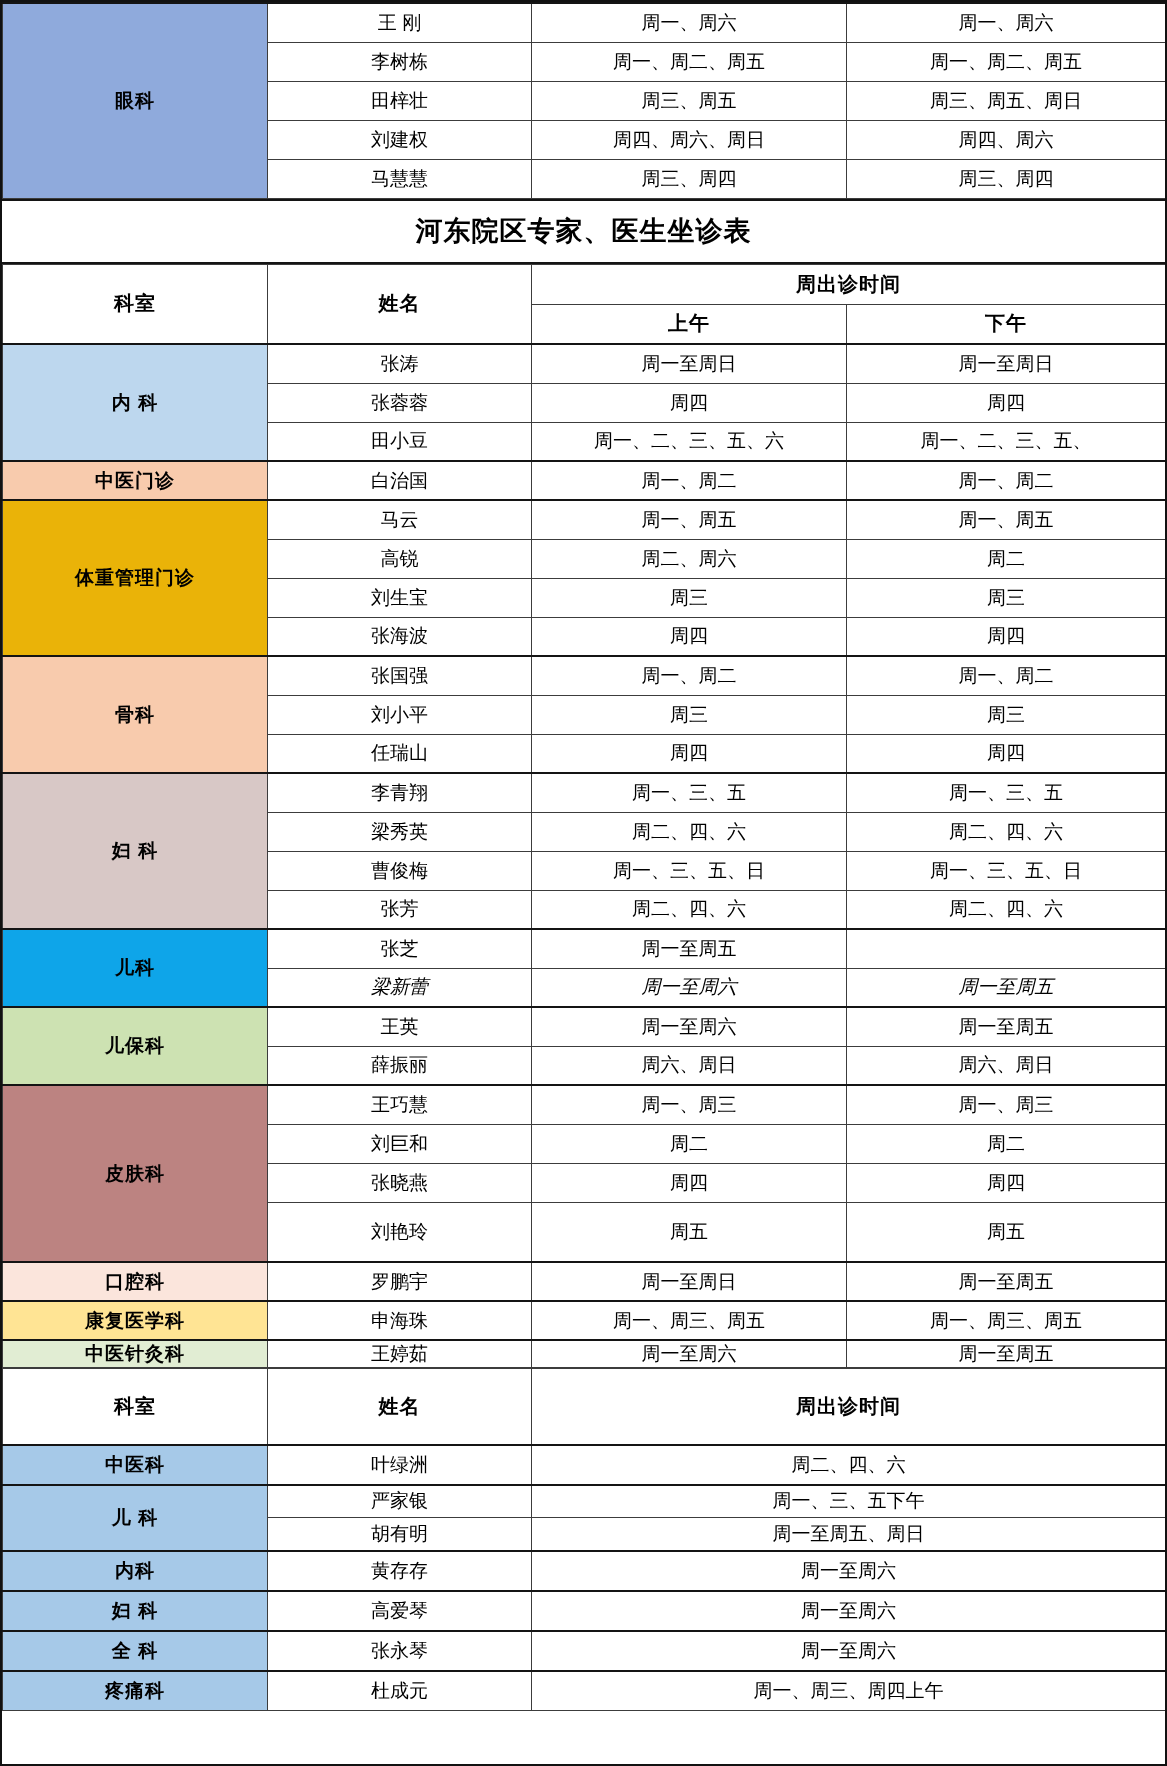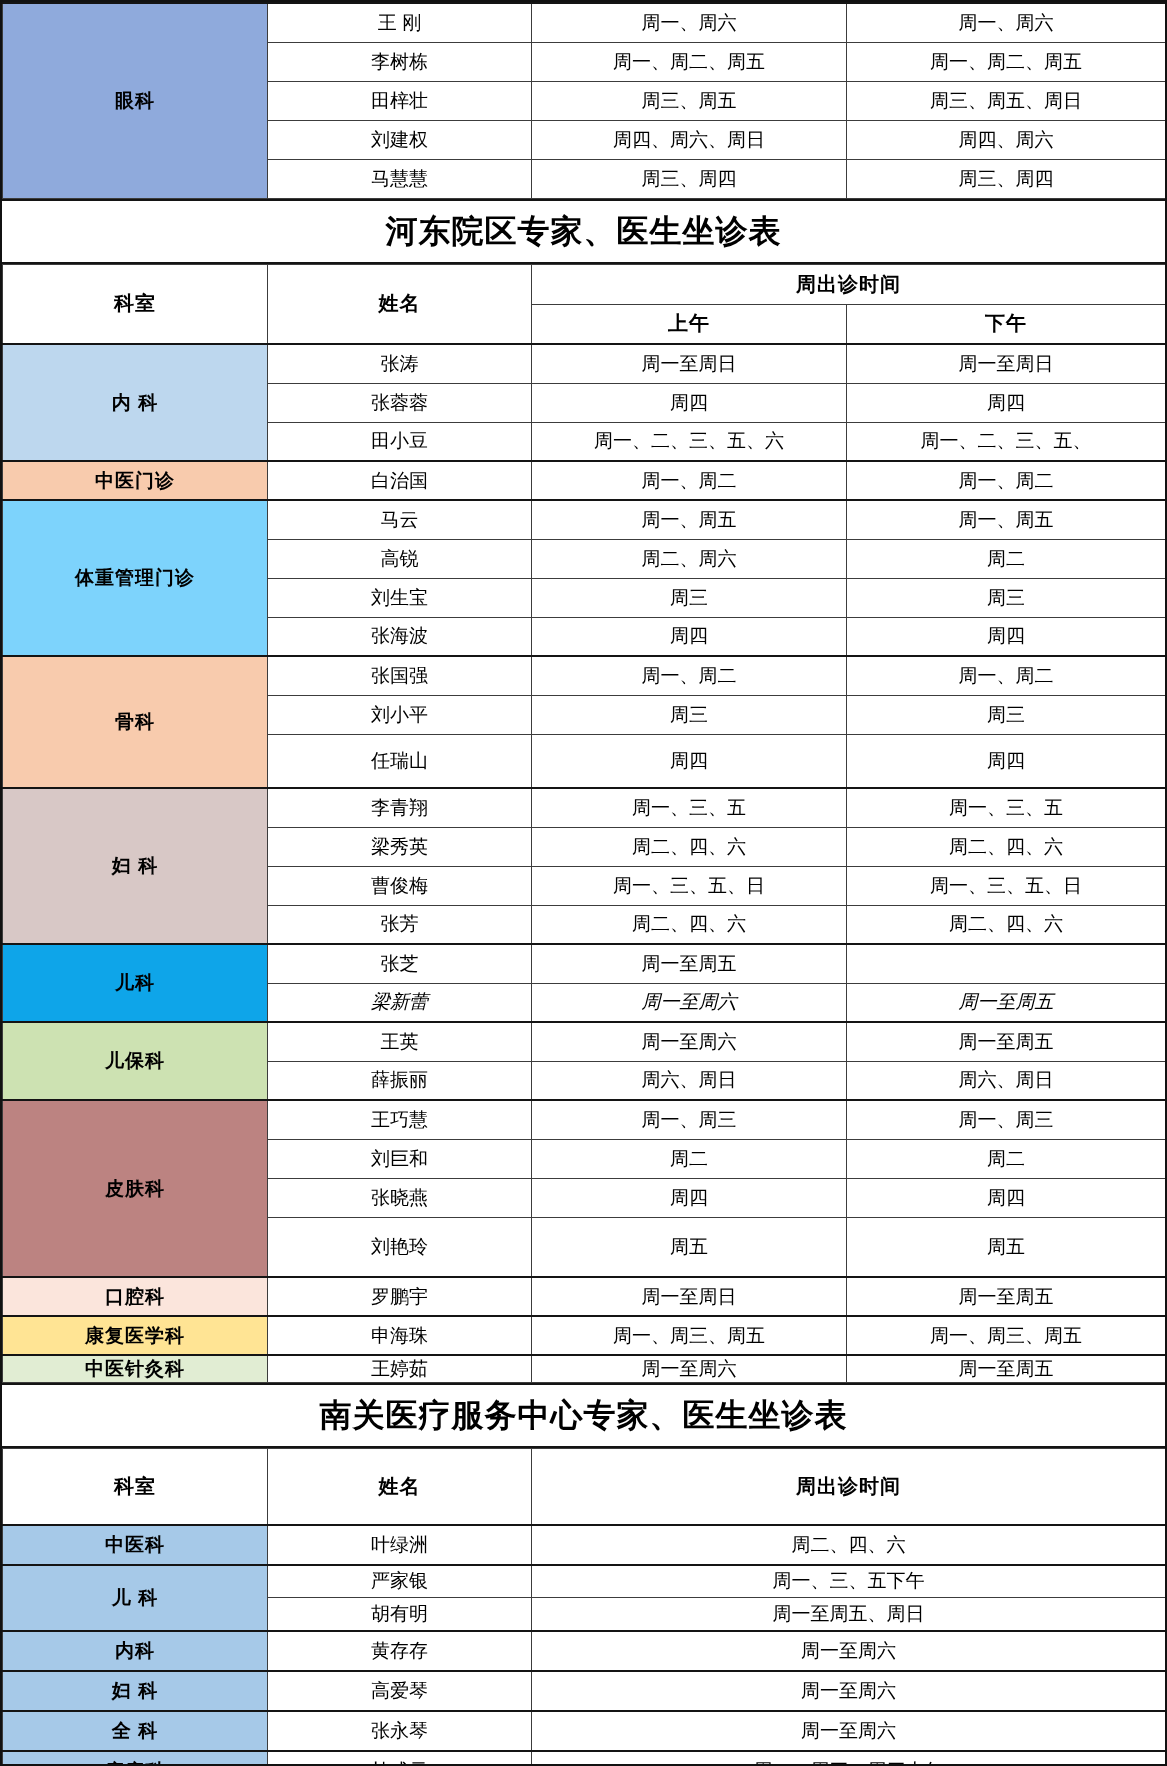--- a/index.html
+++ b/index.html
@@ -11,21 +11,21 @@
   table.sched{border-collapse:collapse;table-layout:fixed;width:100%;}
   table.sched td{
     border:1px solid #3c3c3c;text-align:center;vertical-align:middle;
     font-size:19px;padding:0 4px;overflow:hidden;white-space:nowrap;color:#000;
   }
   tr.group-start td{border-top:2px solid #141414;}
   td.dept{font-weight:700;font-size:20px;letter-spacing:1px;}
   tr.hdr td{font-weight:700;font-size:20px;background:#fff;letter-spacing:1px;}
   tr.hdr-tall{height:76px;}
   .table-title{
-    height:61px;line-height:61px;text-align:center;font-weight:700;font-size:32px;
+    height:61px;line-height:61px;text-align:center;font-weight:700;font-size:27px;
     border-top:2px solid #141414;border-bottom:2px solid #141414;background:#fff;
     letter-spacing:1px;
   }
 </style>
 </head>
 <body>
 
 <div class="page">
 
   <table class="sched">
@@ -100,21 +100,21 @@
           <td>周一、二、三、五、六</td>
           <td>周一、二、三、五、</td>
         </tr>
         <tr class="group-start" style="height: 39px;">
           <td class="dept" rowspan="1" style="background-color: rgb(248, 203, 173);">中医门诊</td>
           <td>白治国</td>
           <td>周一、周二</td>
           <td>周一、周二</td>
         </tr>
         <tr class="group-start" style="height: 39px;">
-          <td class="dept" rowspan="4" style="background-color: #7dd3fc;">体重管理门诊</td>
+          <td class="dept" rowspan="4" style="background-color: #eab308;">体重管理门诊</td>
           <td>马云</td>
           <td>周一、周五</td>
           <td>周一、周五</td>
         </tr>
         <tr style="height: 39px;">
           <td>高锐</td>
           <td>周二、周六</td>
           <td>周二</td>
         </tr>
         <tr style="height: 39px;">
@@ -131,21 +131,21 @@
           <td class="dept" rowspan="3" style="background-color: rgb(248, 203, 173);">骨科</td>
           <td>张国强</td>
           <td>周一、周二</td>
           <td>周一、周二</td>
         </tr>
         <tr style="height: 39px;">
           <td>刘小平</td>
           <td>周三</td>
           <td>周三</td>
         </tr>
-        <tr style="height: 54px;">
+        <tr style="height: 39px;">
           <td>任瑞山</td>
           <td>周四</td>
           <td>周四</td>
         </tr>
         <tr class="group-start" style="height: 39px;">
           <td class="dept" rowspan="4" style="background-color: rgb(216, 200, 198);">妇 科</td>
           <td>李青翔</td>
           <td>周一、三、五</td>
           <td>周一、三、五</td>
         </tr>
@@ -221,21 +221,20 @@
         </tr>
         <tr class="group-start" style="height: 23px;">
           <td class="dept" rowspan="1" style="background-color: rgb(225, 237, 211);">中医针灸科</td>
           <td>王婷茹</td>
           <td>周一至周六</td>
           <td>周一至周五</td>
         </tr>
       </tbody>
   </table>
 
-  <div class="table-title">南关医疗服务中心专家、医生坐诊表</div>
 
   <table class="sched">
     <colgroup>
         <col style="width:265px">
         <col style="width:264px">
         <col style="width:315px">
         <col style="width:319px">
       </colgroup>
     <tbody id="t3-body">
       <tr class="hdr hdr-tall">

